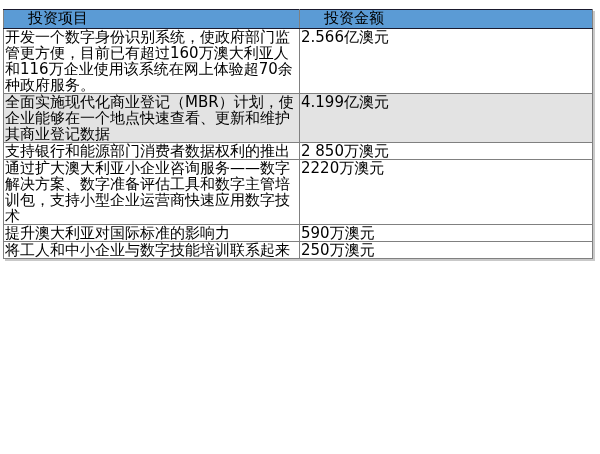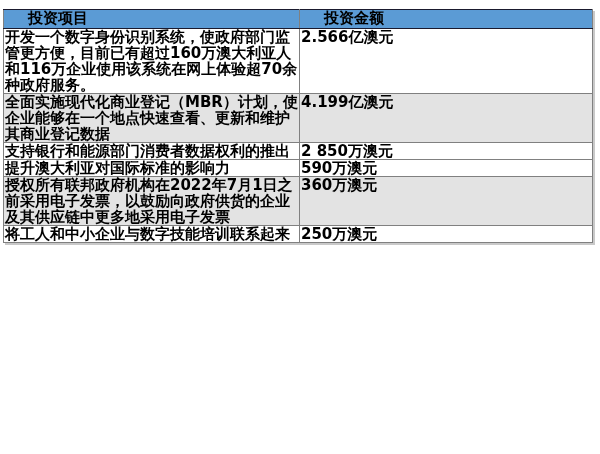--- a/index.html
+++ b/index.html
@@ -31,26 +31,26 @@
   col.col-amount  { width: 293px; }
   th, td {
     border: 1px solid var(--cell-border, #808080);
     font-size: 15px;
     line-height: 16px;
     padding: 0 1px;
     vertical-align: top;
     text-align: left;
     word-break: break-all;
     color: #000000;
-    font-weight: bold;
+    font-weight: normal;
   }
   thead th {
     background: var(--header-bg, #5b9bd5);
     color: var(--header-text, #000000);
-    font-weight: bold;
+    font-weight: normal;
     height: 18px;
     border-top-color: var(--header-border, #1a1a2e);
     border-bottom-color: var(--header-border, #1a1a2e);
     padding-left: 24px;
   }
   tr.shaded td {
     background: var(--row-alt-bg, #e3e3e3);
   }
 </style>
 </head>
@@ -75,26 +75,26 @@
         </tr>
         <tr class="shaded">
           <td>全面实施现代化商业登记（MBR）计划，使企业能够在一个地点快速查看、更新和维护其商业登记数据</td>
           <td>4.199亿澳元</td>
         </tr>
         <tr>
           <td>支持银行和能源部门消费者数据权利的推出</td>
           <td>2 850万澳元</td>
         </tr>
         <tr>
+          <td>通过扩大澳大利亚小企业咨询服务——数字解决方案、数字准备评估工具和数字主管培训包，支持小型企业运营商快速应用数字技术</td>
+          <td>2220万澳元</td>
+        </tr>
+        <tr>
           <td>提升澳大利亚对国际标准的影响力</td>
           <td>590万澳元</td>
-        </tr>
-        <tr class="shaded">
-          <td>授权所有联邦政府机构在2022年7月1日之前采用电子发票，以鼓励向政府供货的企业及其供应链中更多地采用电子发票</td>
-          <td>360万澳元</td>
         </tr>
         <tr>
           <td>将工人和中小企业与数字技能培训联系起来</td>
           <td>250万澳元</td>
         </tr>
       </tbody>
   </table>
 </div>
 
 </body></html>

